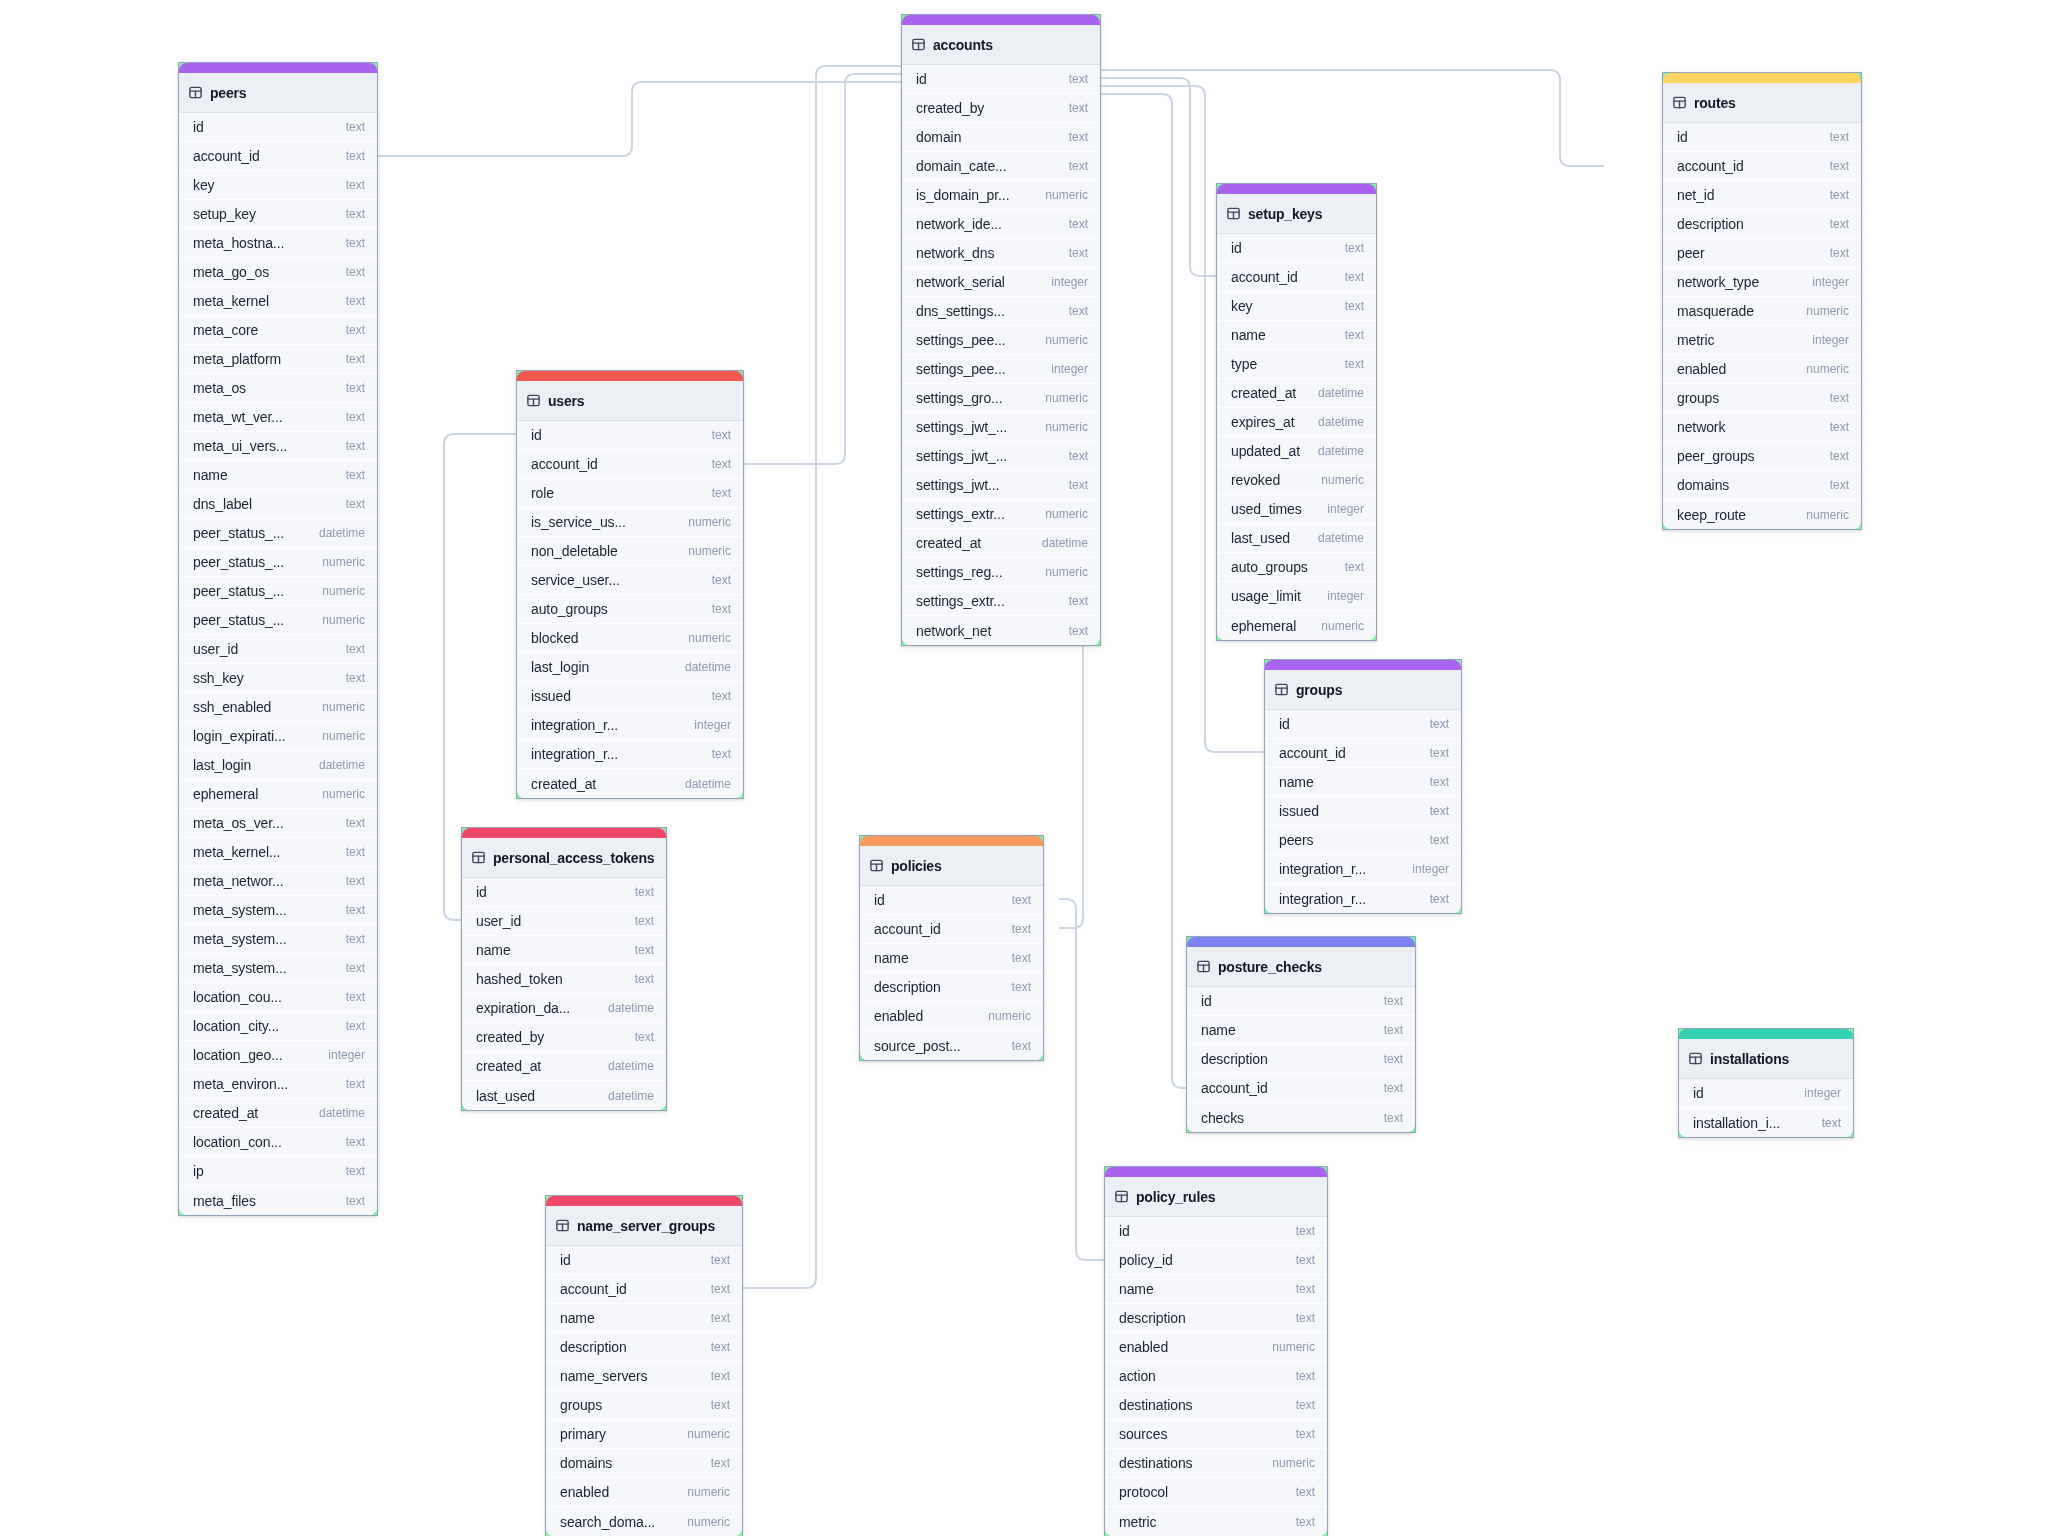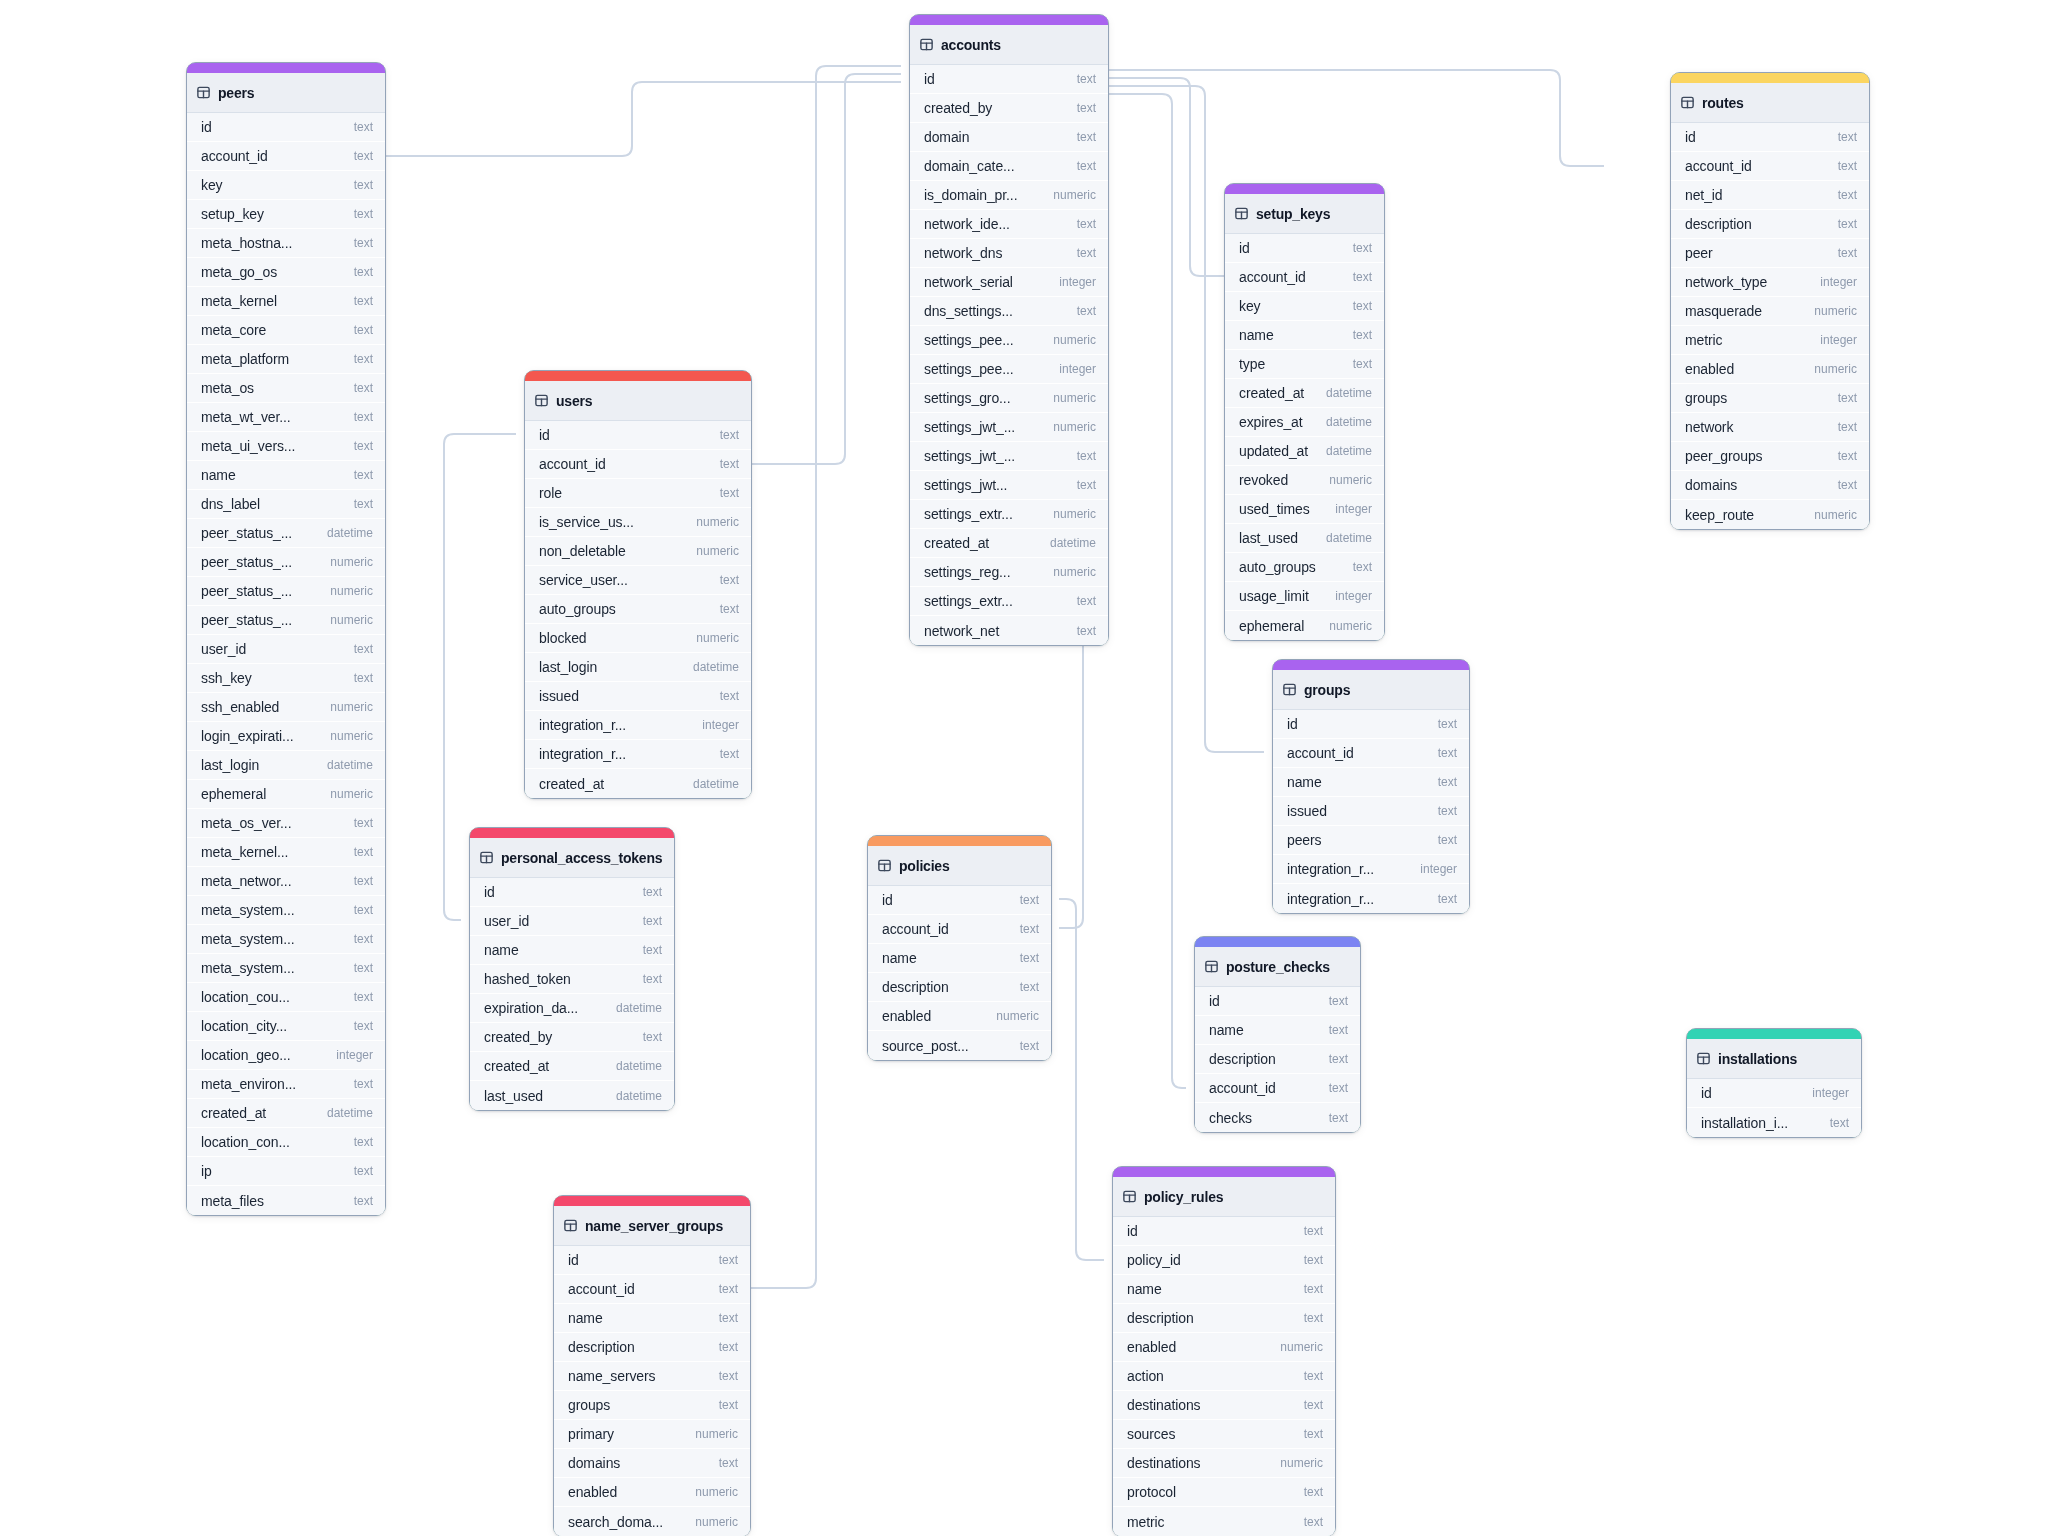--- a/index.html
+++ b/index.html
@@ -5,24 +5,23 @@
   html,body{margin:0;padding:0;}
   body{
     width:2048px;height:1536px;position:relative;overflow:hidden;
     background:#ffffff;
     font-family:"Liberation Sans","DejaVu Sans",sans-serif;
     -webkit-font-smoothing:antialiased;
   }
   #connectors{position:absolute;left:0;top:0;z-index:0;}
   .table-card{
     position:absolute;z-index:1;background:#86efac;
-    border:1.5px solid #93a3b8;border-radius:10px;
+    border:1.5px solid #93a3b8;border-radius:0;
     box-shadow:0 1px 2px rgba(16,24,40,.12),0 2px 8px rgba(16,24,40,.06);
     box-sizing:border-box;
-    margin-left:8px;
   }
   .accent{height:10px;border-radius:8px 8px 0 0;}
   .thead{
     height:40px;display:flex;align-items:center;gap:7px;
     padding:0 9px;background:#eceff4;border-bottom:1px solid #d9e0e9;
     box-sizing:border-box;
   }
   .ticon{display:flex;align-items:center;flex:0 0 auto;}
   .tname{
     font-size:14px;font-weight:700;color:#111827;
@@ -634,21 +633,21 @@
         <div class="frow">
           <span class="fname">enabled</span>
           <span class="ftype">numeric</span>
         </div>
         <div class="frow">
           <span class="fname">source_post...</span>
           <span class="ftype">text</span>
         </div>
       </div>
     </div>
-    <div class="table-card" style="left: 1186px; top: 936px; width: 167px;">
+    <div class="table-card" style="left: 1186px; top: 936px; width: 230px;">
       <div class="accent" style="background: rgb(123, 131, 242);"></div>
       <div class="thead">
         <span class="ticon">
           <svg width="15" height="15" viewBox="0 0 16 16" fill="none" stroke="#3c485c" stroke-width="1.5" stroke-linecap="round">
             <rect x="2" y="2.5" width="12" height="11" rx="1.8"></rect>
             <path d="M2 6.5 H14"></path>
             <path d="M8 6.5 V13.5"></path>
           </svg>
         </span>
         <span class="tname">posture_checks</span>

